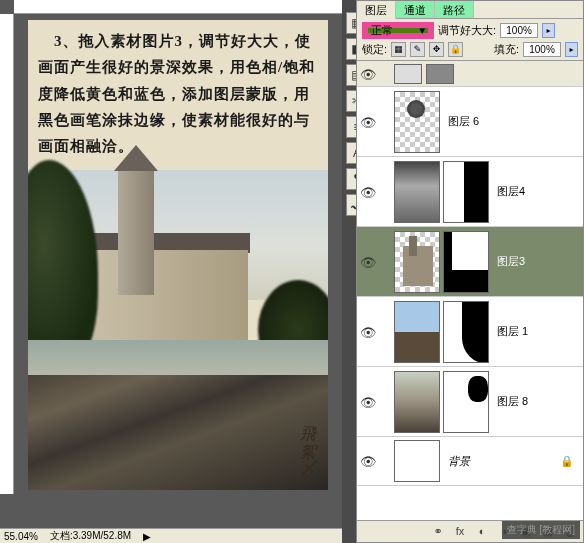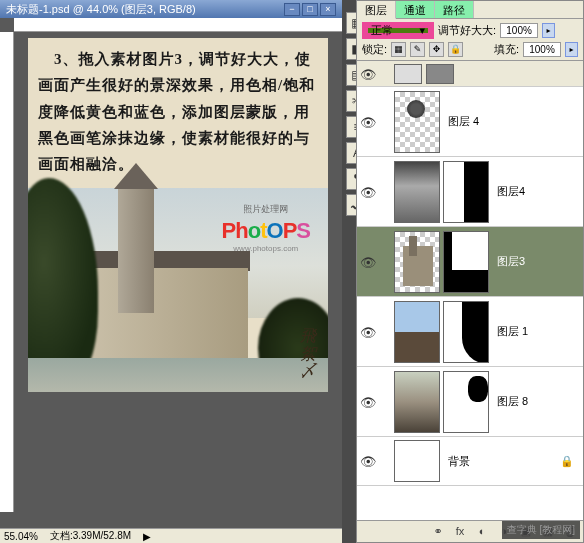--- a/index.html
+++ b/index.html
@@ -5,21 +5,21 @@
 *{margin:0;padding:0;box-sizing:border-box;font-family:"Microsoft YaHei",SimSun,sans-serif}
 body{background:#4a4a4a;width:584px;height:543px;overflow:hidden;font-size:11px;color:#000;position:relative}
 .doc-window{position:absolute;left:0;top:0;width:342px;height:528px;background:#595959}
 .doc-title{height:18px;background:linear-gradient(#8aa8d4,#5176b0);color:#fff;font-size:11px;padding:2px 6px;display:flex;justify-content:space-between;align-items:center}
 .win-btns{display:flex;gap:2px}
 .win-btn{width:16px;height:13px;background:#6889c0;border:1px solid #3a5a90;color:#fff;font-size:9px;text-align:center;line-height:11px;cursor:pointer}
 .ruler-h{height:14px;background:#fff;border-bottom:1px solid #999;margin-left:14px}
 .doc-body{display:flex;height:480px}
 .ruler-v{width:14px;background:#fff;border-right:1px solid #999}
 .canvas-area{flex:1;background:#595959;display:flex;justify-content:center;padding:6px 4px;overflow:hidden}
-.canvas{width:300px;height:354px;background:#e8dfc8;position:relative;overflow:hidden}
+.canvas{width:300px;height:470px;background:#e8dfc8;position:relative;overflow:hidden}
 .tutorial-text{position:absolute;top:8px;left:10px;right:10px;font-size:15px;font-weight:bold;color:#1a1a1a;line-height:1.75;letter-spacing:1px;font-family:SimSun,serif;z-index:10}
 .logo{position:absolute;top:165px;right:18px;z-index:10;text-align:center}
 .logo-sub{font-size:9px;color:#666;margin-bottom:2px}
 .logo-main{font-size:22px;font-weight:900;letter-spacing:-1px}
 .logo-main .p1{color:#e8302a}.logo-main .p2{color:#e8302a}.logo-main .p3{color:#1aad4a}.logo-main .p4{color:#ffc20e}.logo-main .p5{color:#0b72ba}.logo-main .p6{color:#e8302a}.logo-main .p7{color:#d94f9e}
 .logo-url{font-size:8px;color:#888}
 .scene{position:absolute;left:0;right:0;bottom:0;top:0}
 .sky{position:absolute;top:150px;left:0;right:0;height:130px;background:linear-gradient(#c9d4d8 0%,#dde0da 60%,#d0cfc0 100%)}
 .castle{position:absolute;left:50px;top:175px;width:180px;height:150px}
 .tower{position:absolute;left:40px;top:-30px;width:36px;height:130px;background:linear-gradient(90deg,#b0a898,#8a8070);border-radius:4px 4px 0 0}
@@ -50,62 +50,49 @@
 .layer.bg-layer{min-height:48px}
 .vis{width:14px;height:14px;flex-shrink:0;cursor:pointer;font-size:13px;color:#333;text-align:center}
 .link-col{width:12px;flex-shrink:0}
 .thumbs{display:flex;gap:3px;align-items:center}
 .thumb{width:46px;height:62px;border:1px solid #666;background:#fff;position:relative;overflow:hidden;flex-shrink:0}
 .thumb.small{height:42px}
 .checker{background-image:linear-gradient(45deg,#ccc 25%,transparent 25%),linear-gradient(-45deg,#ccc 25%,transparent 25%),linear-gradient(45deg,transparent 75%,#ccc 75%),linear-gradient(-45deg,transparent 75%,#ccc 75%);background-size:10px 10px;background-position:0 0,0 5px,5px -5px,-5px 0}
 .mask{background:#fff}
 .mask-shape{position:absolute;background:#000}
 .lname{font-size:11px;margin-left:4px;white-space:nowrap}
-.lname.italic{}
+.lname.italic{font-style:italic}
 .extra-row{display:flex;border-bottom:1px solid #ccc;padding:2px 3px;gap:4px;align-items:center;height:26px}
 .mini-thumb{width:28px;height:20px;border:1px solid #666;background:#ddd}
 .panel-foot{height:22px;background:#ece9d8;border-top:1px solid #999;display:flex;align-items:center;justify-content:flex-end;gap:6px;padding:0 5px}
 .foot-ic{width:16px;height:14px;font-size:11px;text-align:center;cursor:pointer;color:#444}
 .watermark{position:absolute;right:4px;bottom:4px;background:rgba(60,60,60,.85);color:#999;font-size:10px;padding:2px 5px;z-index:100}
 </style>
 </head>
 <body>
 
 <div class="doc-window">
-  <div class="doc-title">
-    <span>未标题-1.psd @ 44.0% (图层3, RGB/8)</span>
-    <div class="win-btns">
-      <div class="win-btn">−</div>
-      <div class="win-btn">□</div>
-      <div class="win-btn">×</div>
-    </div>
-  </div>
   <div class="ruler-h"></div>
   <div class="doc-body">
     <div class="ruler-v"></div>
     <div class="canvas-area">
       <div class="canvas">
         <div class="scene">
           <div class="sky"></div>
           <div class="castle">
             <div class="roof"></div>
             <div class="bldg"></div>
             <div class="tower"></div>
           </div>
           <div class="tree-l"></div>
           <div class="tree-r"></div>
           <div class="water"></div>
           <div class="beach"></div>
         </div>
         <div class="tutorial-text">　3、拖入素材图片3，调节好大大，使画面产生很好的景深效果，用色相/饱和度降低黄色和蓝色，添加图层蒙版，用黑色画笔涂抹边缘，使素材能很好的与画面相融洽。</div>
-        <div class="logo">
-          <div class="logo-sub">照片处理网</div>
-          <div class="logo-main"><span class="p1">P</span><span class="p2">h</span><span class="p3">o</span><span class="p4">t</span><span class="p5">O</span><span class="p6">P</span><span class="p7">S</span></div>
-          <div class="logo-url">www.photops.com</div>
-        </div>
         <div class="sig">飛<br>絮<br>〆</div>
       </div>
     </div>
   </div>
 </div>
 
 <div class="status">
   <span>55.04%</span>
   <span>文档:3.39M/52.8M</span>
   <span>▶</span>
@@ -158,21 +145,21 @@
   <div class="layers" id="layers-list">
       <div class="layer">
         <div class="vis">👁</div>
         <div class="link-col"></div>
         <div class="thumbs">
           <div class="thumb">
             <div class="checker" style="position:absolute;inset:0"></div>
             <div style="position:absolute;top:8px;left:12px;width:18px;height:18px;border-radius:50%;background:radial-gradient(#555 40%,#222)"></div>
           </div>
         </div>
-        <span class="lname">图层 4</span>
+        <span class="lname">图层 6</span>
       </div>
       <div class="layer">
         <div class="vis">👁</div>
         <div class="link-col"></div>
         <div class="thumbs">
           <div class="thumb">
             <div style="position:absolute;inset:0;background:linear-gradient(#444 0%,#aaa 40%,#666 100%)"></div>
           </div>
           <div class="thumb mask">
             <div class="mask-shape" style="left:20px;top:0;width:26px;height:62px"></div>

